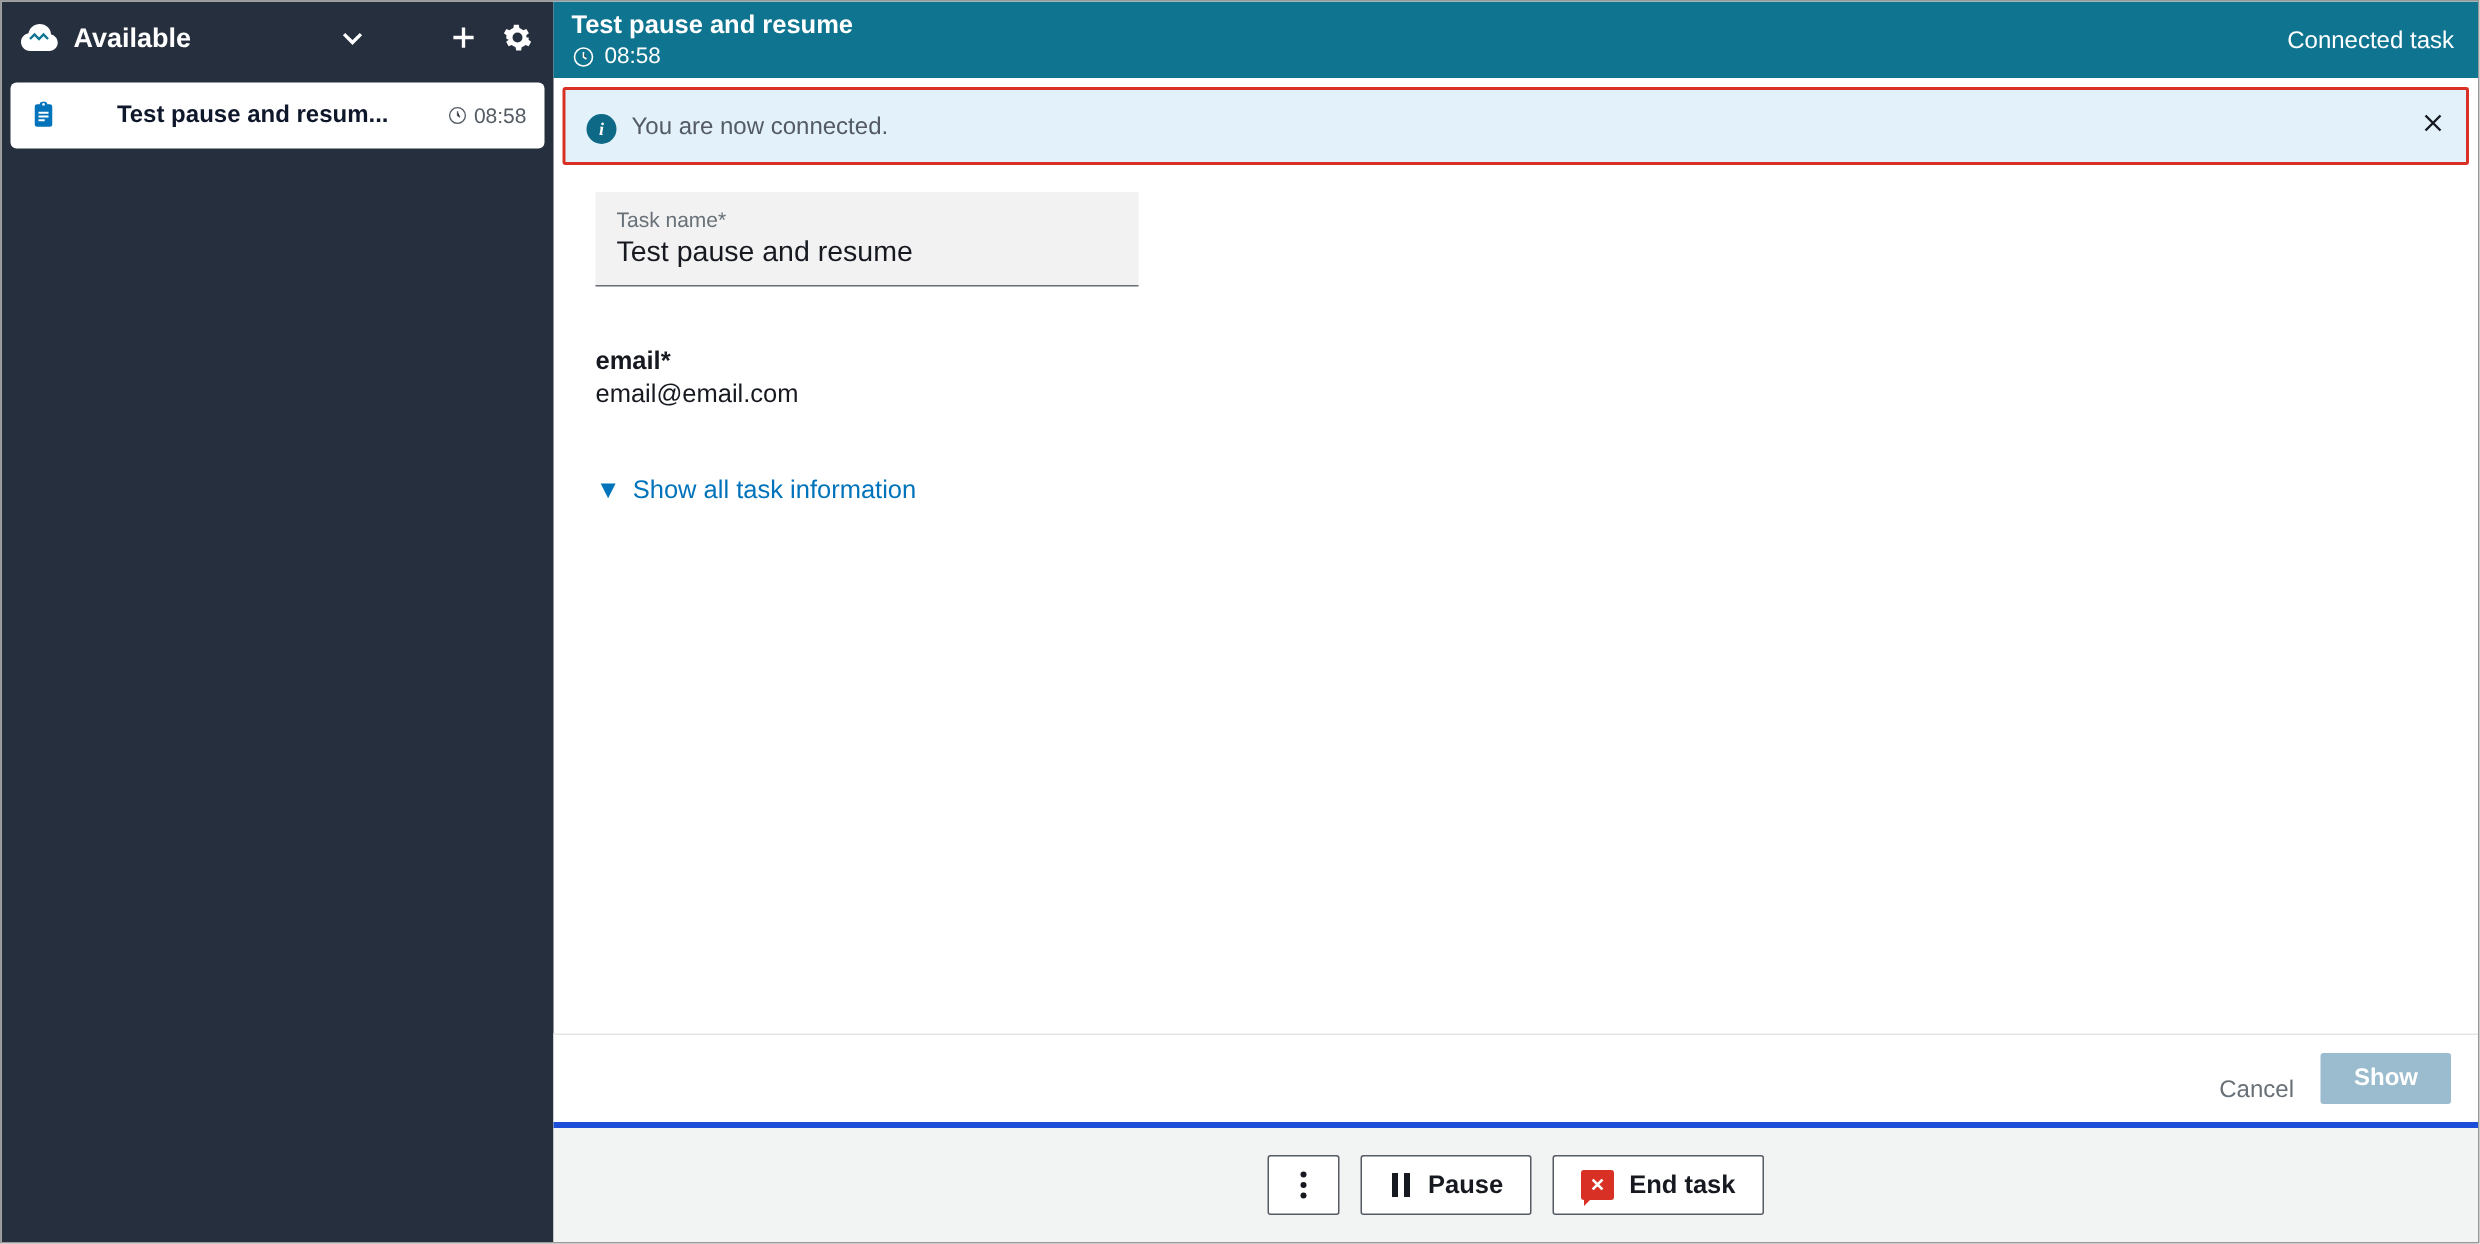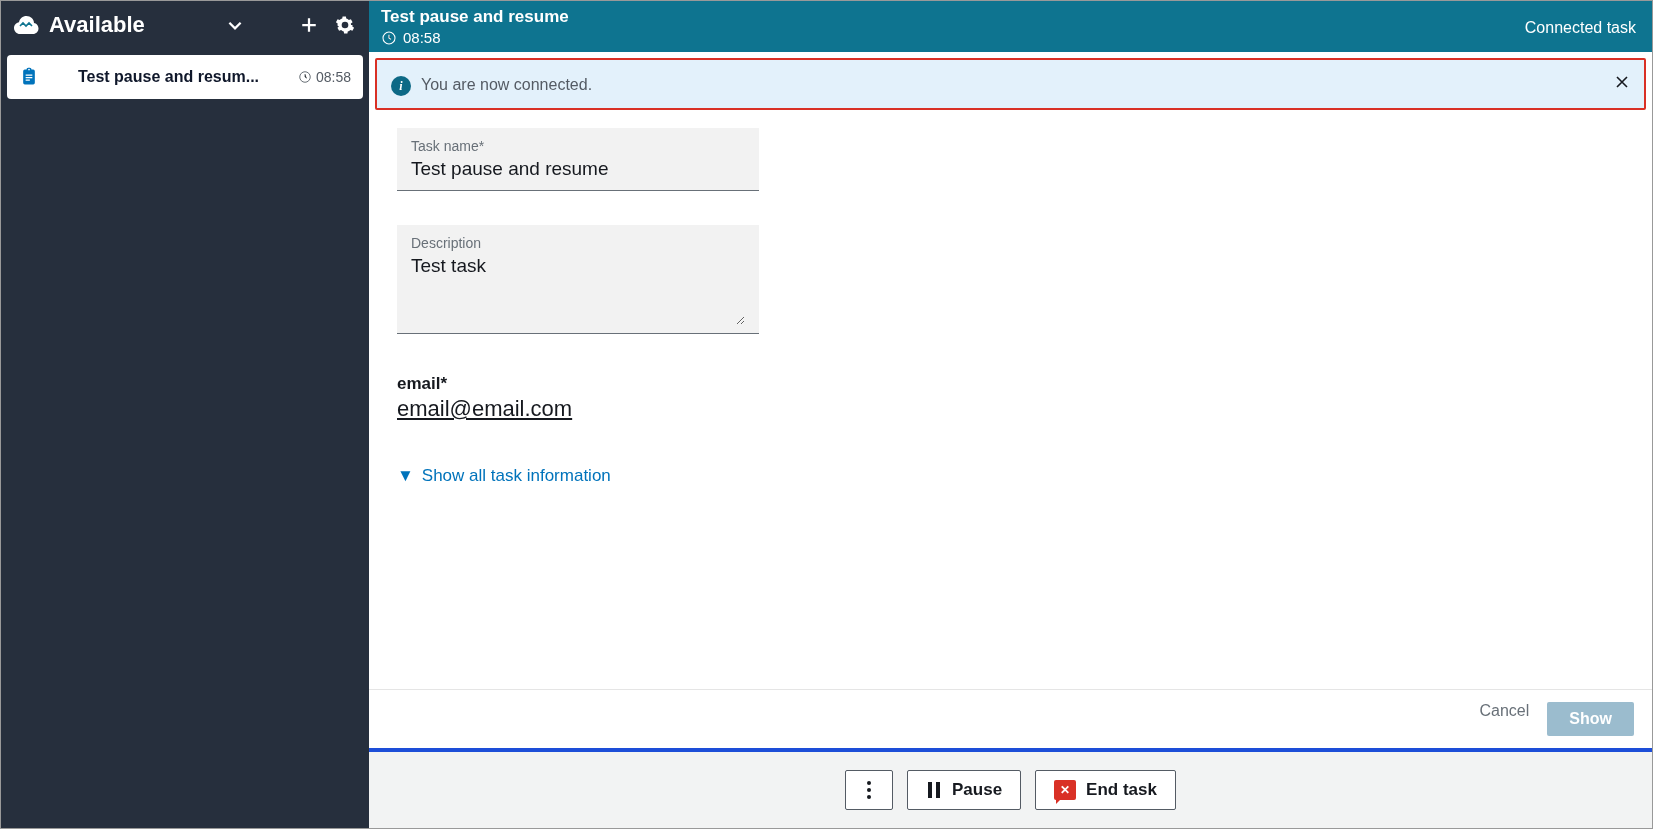--- a/index.html
+++ b/index.html
@@ -3,21 +3,21 @@
 <meta charset="utf-8">
 <style>
 * { box-sizing: border-box; margin: 0; padding: 0; font-family: -apple-system, BlinkMacSystemFont, "Segoe UI", Arial, sans-serif; }
 html, body { width: 100%; height: 100%; }
 body { display: flex; width: 1653px; height: 829px; border: 1px solid #999; background: #fff; }
 
 
 .sidebar { width: 368px; background: #262f3d; display: flex; flex-direction: column; }
 .sidebar-header { display: flex; align-items: center; height: 48px; padding: 0 10px; gap: 8px; }
 .cloud-icon { width: 30px; height: 24px; display:flex; align-items:center; justify-content:center; }
-.status-text { color:#fff; font-size: 22px; font-weight: 600; flex:1; }
+.status-text { color:#fff; font-size: 18px; font-weight: 600; flex:1; }
 .sidebar-header .icon-btn { width: 28px; height: 28px; display:flex; align-items:center; justify-content:center; cursor:pointer; color:#fff; }
 .task-card { background:#fff; border-radius:4px; margin:6px; height:44px; display:flex; align-items:center; padding:0 12px; gap:10px; cursor:pointer; }
 .clipboard-icon { width:20px; height:20px; }
 .task-card-title { font-size:16px; font-weight:700; color:#0f172a; flex:1; white-space:nowrap; overflow:hidden; text-overflow:ellipsis;text-align:center; }
 .task-card-time { font-size:14px; color:#545b64; display:flex; align-items:center; gap:4px; }
 
 
 .main { flex:1; display:flex; flex-direction:column; min-width:0; }
 .header-bar { background:#0e7490; color:#fff; padding:6px 16px 6px 12px; display:flex; align-items:flex-start; justify-content:space-between; }
 .header-left { display:flex; flex-direction:column; gap:2px; }
@@ -32,24 +32,24 @@
 .alert-body { font-size:16px; color:#545b64; margin-top:2px; }
 
 .form-area { flex:1; overflow:auto; padding:18px 28px 0 28px; }
 .floating-field { width:362px; background:#f2f2f2; border:none; border-bottom:1px solid #687078; padding:10px 14px 10px 14px; }
 .floating-label { font-size:14px; color:#687078; }
 .floating-value { font-size:19px; color:#16191f; border:none; background:transparent; width:100%; margin-top:4px; outline:none; }
 .field-helper { width:362px; display:flex; justify-content:space-between; font-size:14px; color:#687078; margin-top:6px; }
 .desc-field { width:362px; background:#f2f2f2; border:none; border-bottom:1px solid #687078; padding:10px 14px 4px 14px; margin-top:34px; position:relative; }
 .desc-textarea { font-size:19px; color:#16191f; border:none; background:transparent; width:100%; margin-top:4px; outline:none; resize:both; height:70px; font-family:inherit; }
 .email-label { font-size:17px; font-weight:700; color:#16191f; margin-top:40px; }
-.email-value { font-size:22px; color:#16191f; margin-top:2px;text-decoration:underline; }
+.email-value { font-size:17px; color:#16191f; margin-top:2px; }
 .expand-link { display:flex; align-items:center; gap:8px; color:#0073bb; font-size:17px; cursor:pointer; margin-top:44px; font-weight:400; }
 
-.save-bar { border-top:1px solid #e5e5e5; background:#fff; padding:12px 18px; display:flex; justify-content:flex-end; gap:18px; align-items:flex-start; }
+.save-bar { border-top:1px solid #e5e5e5; background:#fff; padding:12px 18px; display:flex; justify-content:flex-end; gap:18px; align-items:flex-end; }
 .cancel-btn { background:none; border:none; color:#687078; font-size:16px; cursor:pointer; }
 .save-btn { background:#9bbcce; color:#fff; border:none; padding:8px 22px; font-size:16px; font-weight:700; border-radius:2px; cursor:pointer; }
 
 .action-bar { background:#f2f3f3; border-top:4px solid #1d4ed8; padding:18px 0; display:flex; justify-content:center; gap:14px; }
 .abtn { background:#fff; border:1px solid #545b64; padding:8px 18px; font-size:17px; color:#16191f; display:flex; align-items:center; gap:10px; cursor:pointer; border-radius:2px; font-weight:700;}
 .abtn-icon { background:#fff; border:1px solid #545b64; width:48px; height:40px; display:flex; align-items:center; justify-content:center; cursor:pointer; border-radius:2px;}
 .end-icon-box { width:22px; height:20px; background:#d93025; border-radius:2px; position:relative; display:flex; align-items:center; justify-content:center; }
 .end-x { color:#fff; font-size:12px; font-weight:900; line-height:1; }
 .end-tail { position:absolute; bottom:-4px; left:2px; width:0; height:0; border-top:5px solid #d93025; border-right:5px solid transparent; }
 
@@ -125,24 +125,20 @@
     </div>
     <div class="alert-body">You are now connected.</div>
   </div>
 
   <div class="form-area">
     <div class="floating-field">
       <div class="floating-label">Task name*</div>
       <input class="floating-value" value="Test pause and resume" style="">
     </div>
 
-    <div class="desc-field">
-      <div class="floating-label">Description</div>
-      <textarea class="desc-textarea" style="">Test task</textarea>
-    </div>
 
     <div class="email-label">email*</div>
     <div class="email-value">email@email.com</div>
 
     <div class="expand-link">
       <span style="color:#0073bb;">▼</span>
       <span>Show all task information</span>
     </div>
   </div>
 

